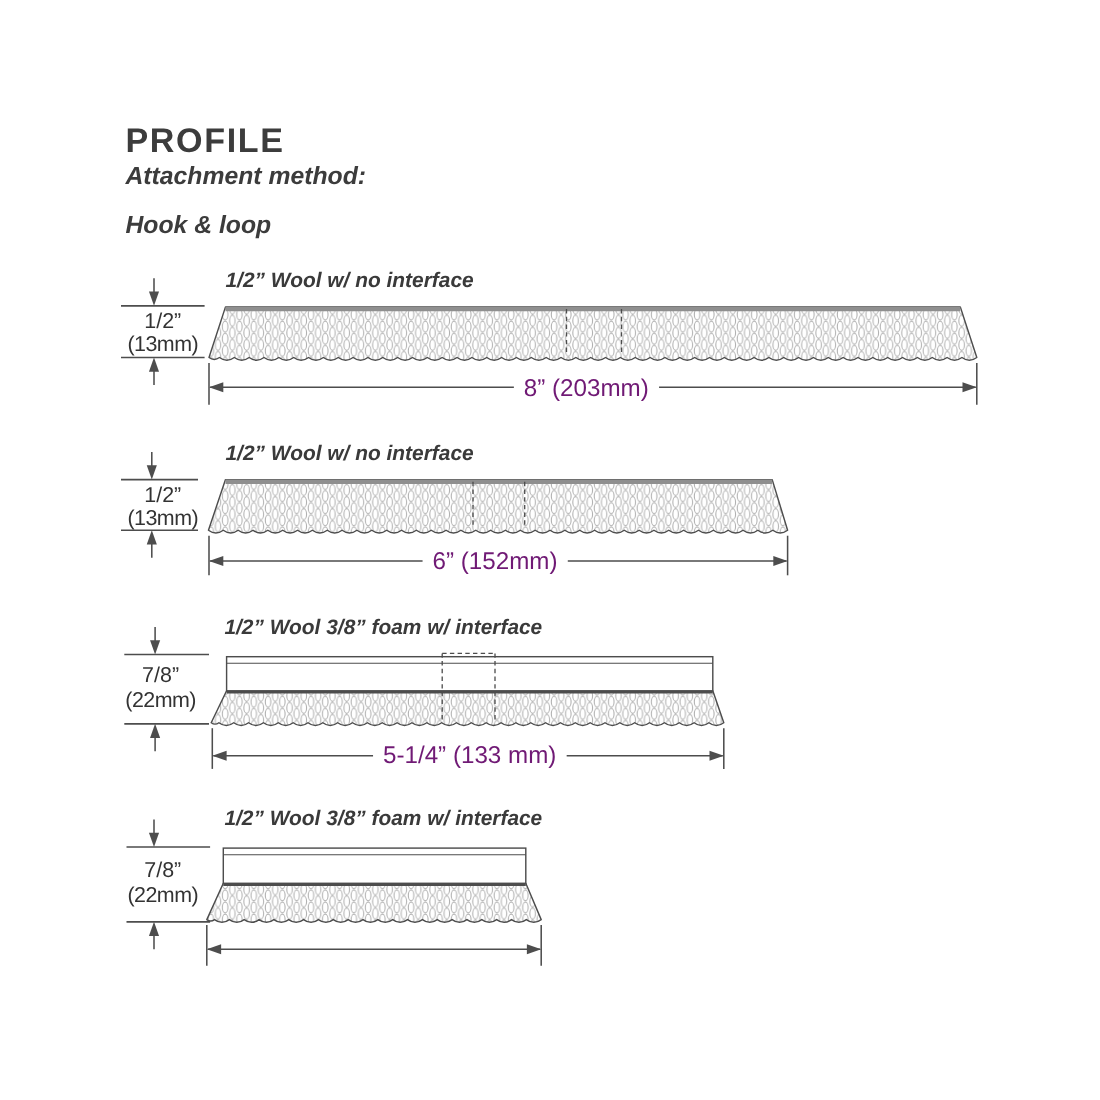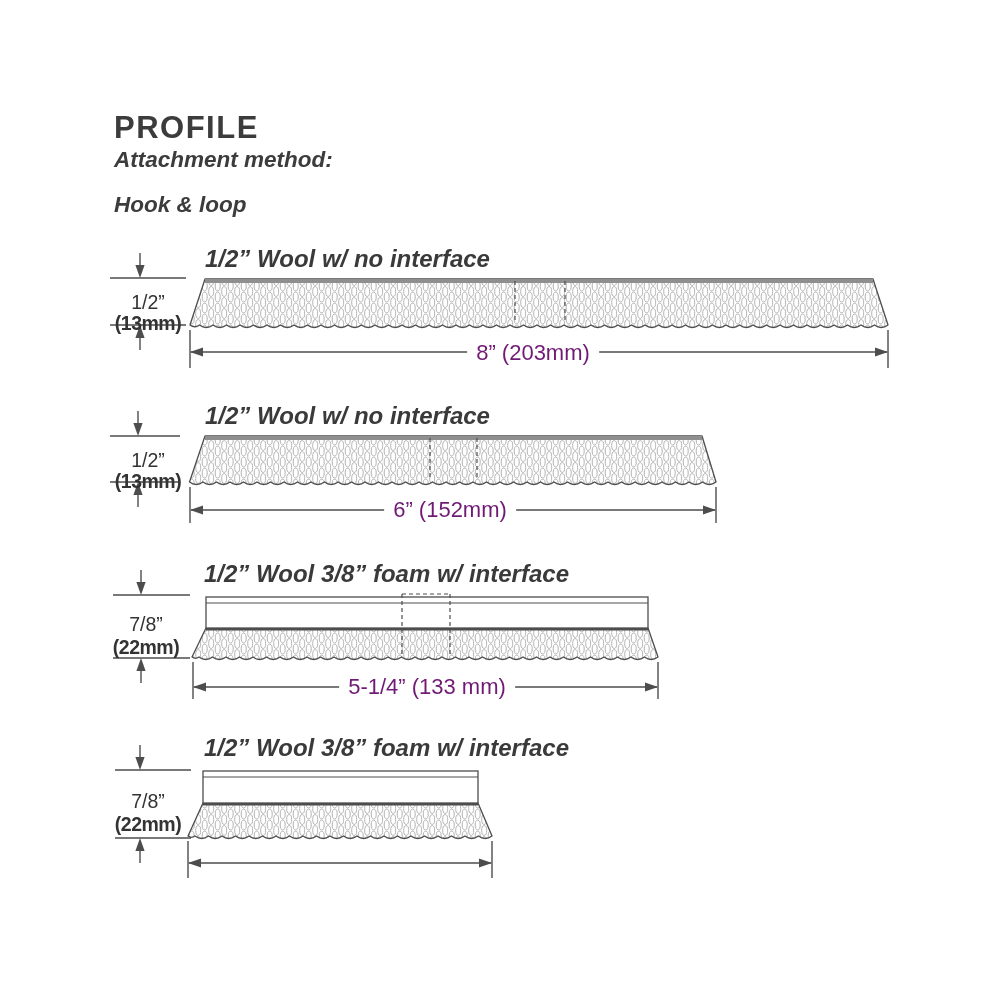--- a/index.html
+++ b/index.html
@@ -3,25 +3,25 @@
 <meta charset="utf-8">
 <style>
   html,body{margin:0;padding:0;background:#ffffff;}
   #page{position:relative;width:1000px;height:1000px;background:#ffffff;overflow:hidden;
         font-family:"Liberation Sans",sans-serif;color:#383838;}
   #diagram{position:absolute;left:0;top:0;width:1000px;height:1000px;}
   .title{position:absolute;left:114px;top:110px;font-size:31px;font-weight:800;
          letter-spacing:1.5px;color:#3c3c3c;}
   .subtitle{position:absolute;left:114px;font-size:22.5px;font-style:italic;font-weight:700;
             color:#3c3c3c;}
-  .profile-label{position:absolute;font-size:24px;font-style:italic;font-weight:700;
+  .profile-label{position:absolute;font-size:19px;font-style:italic;font-weight:700;
                  white-space:nowrap;color:#3a3a3a;}
   .dim-height{position:absolute;width:84px;text-align:center;font-size:19.5px;line-height:21px;
-              font-weight:500;color:#333;margin-top:10px;}
-  .dim-height .mm{letter-spacing:-0.5px;font-weight:bold;}
+              font-weight:500;color:#333;}
+  .dim-height .mm{letter-spacing:-0.5px;}
   .dim-width{position:absolute;transform:translate(-50%,-50%);background:#ffffff;
              padding:0 9px;font-size:22px;font-weight:500;white-space:nowrap;color:#701a75;z-index:3;}
 </style>
 </head>
 <body>
 
 <div id="page">
 
   <svg id="diagram" viewBox="0 0 1000 1000">
     <defs>

